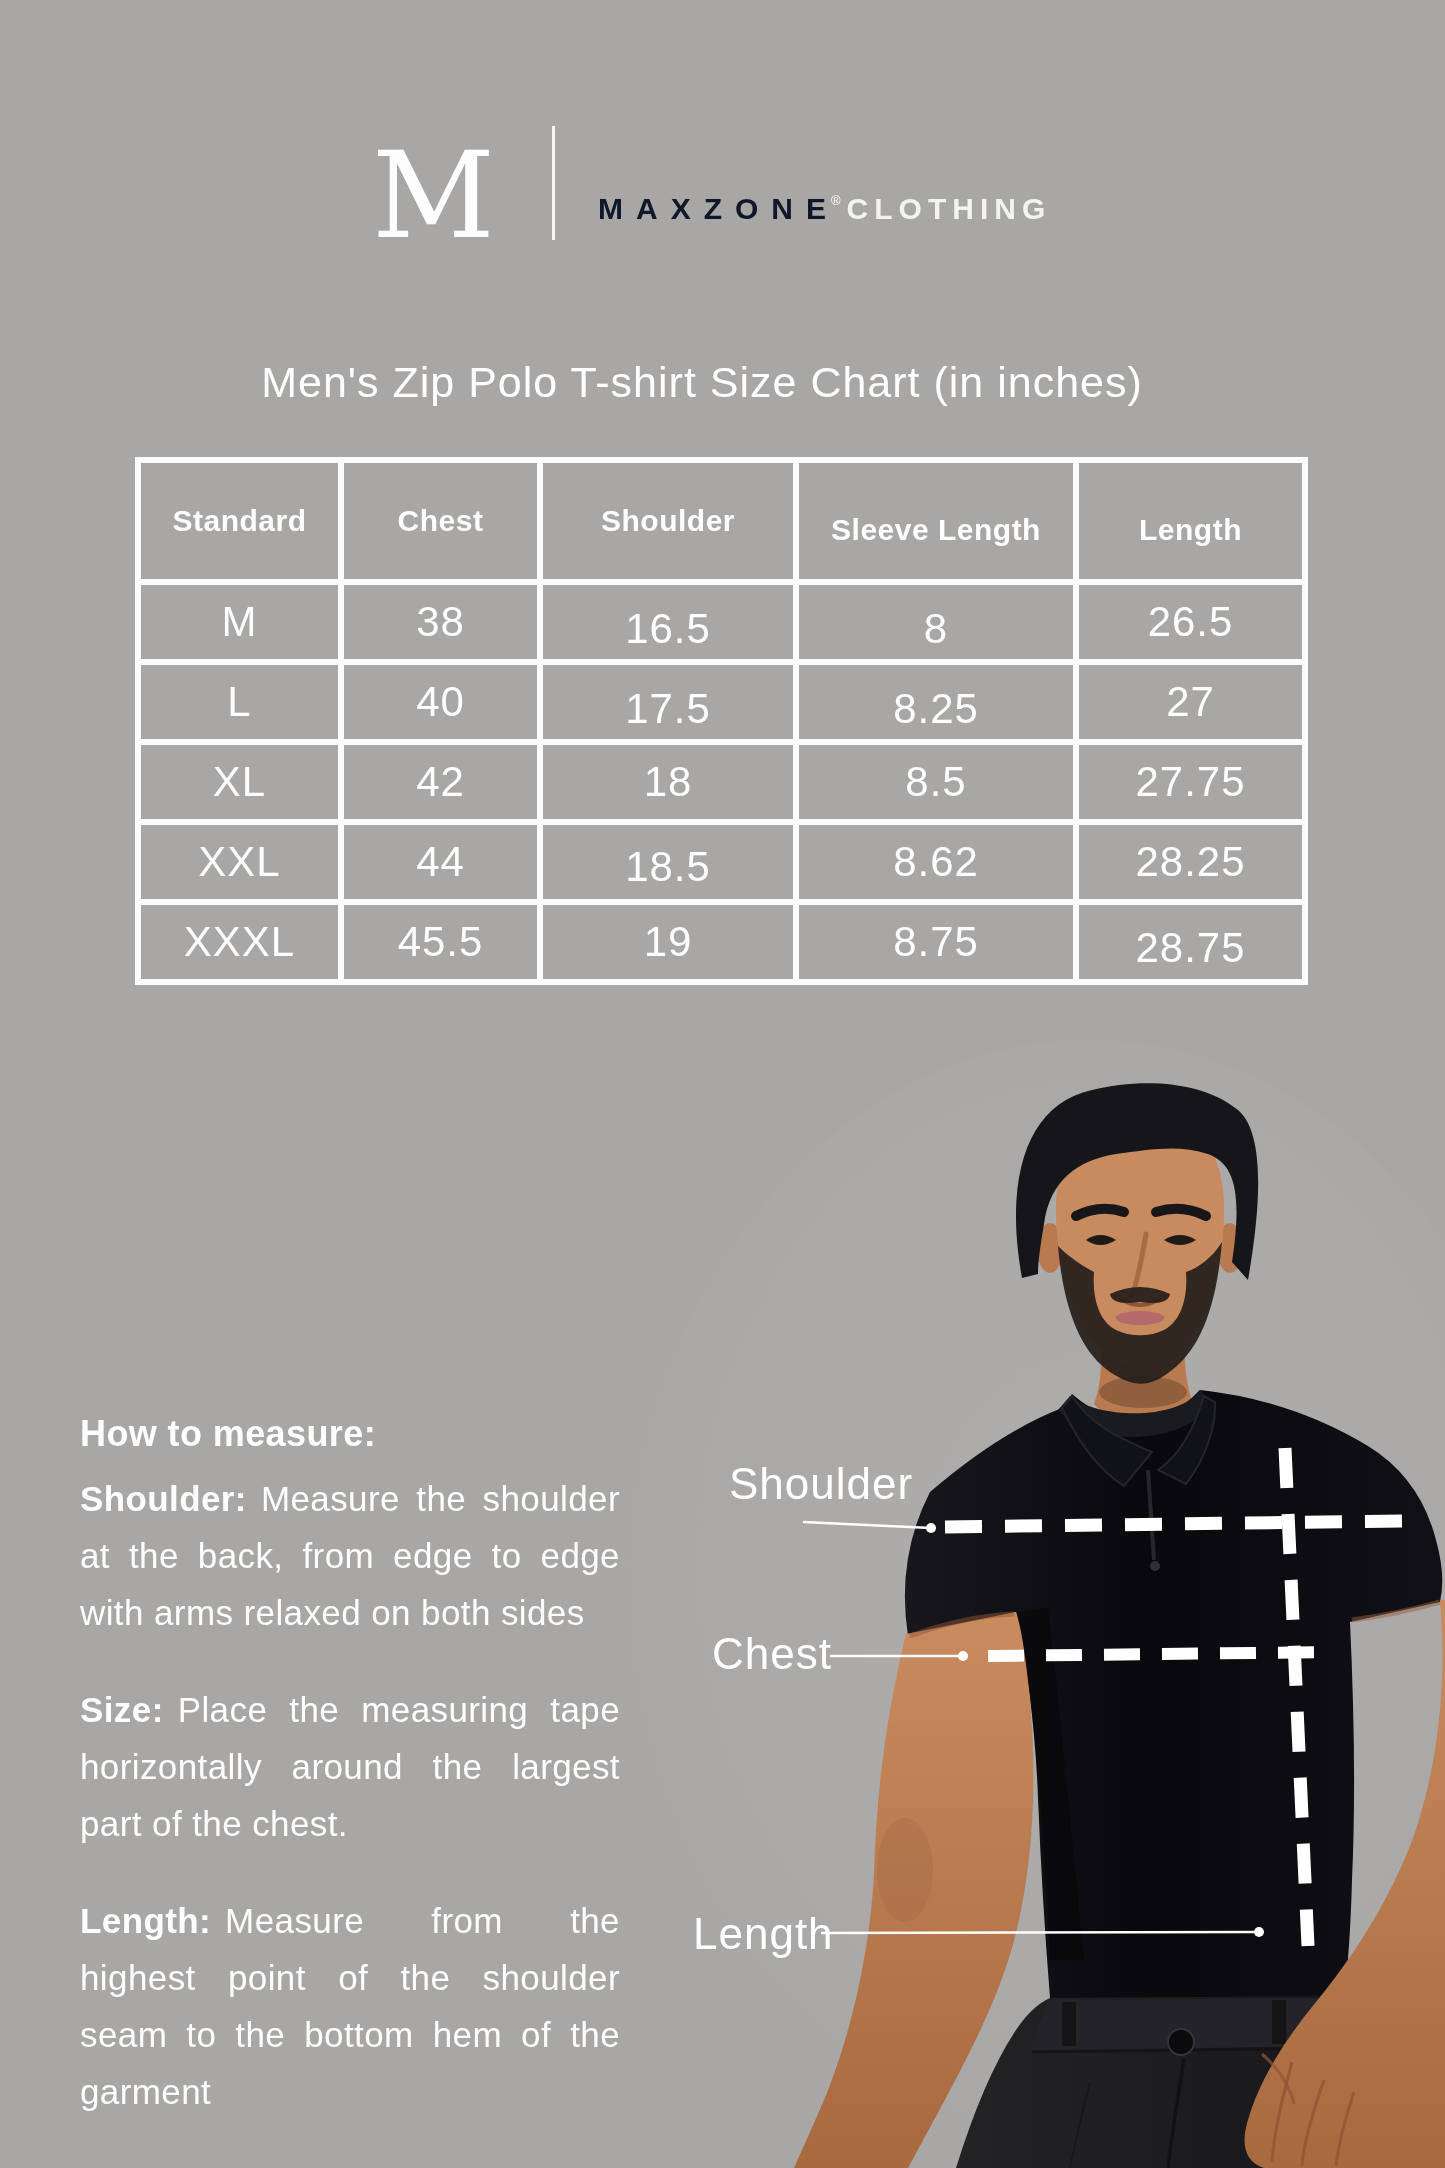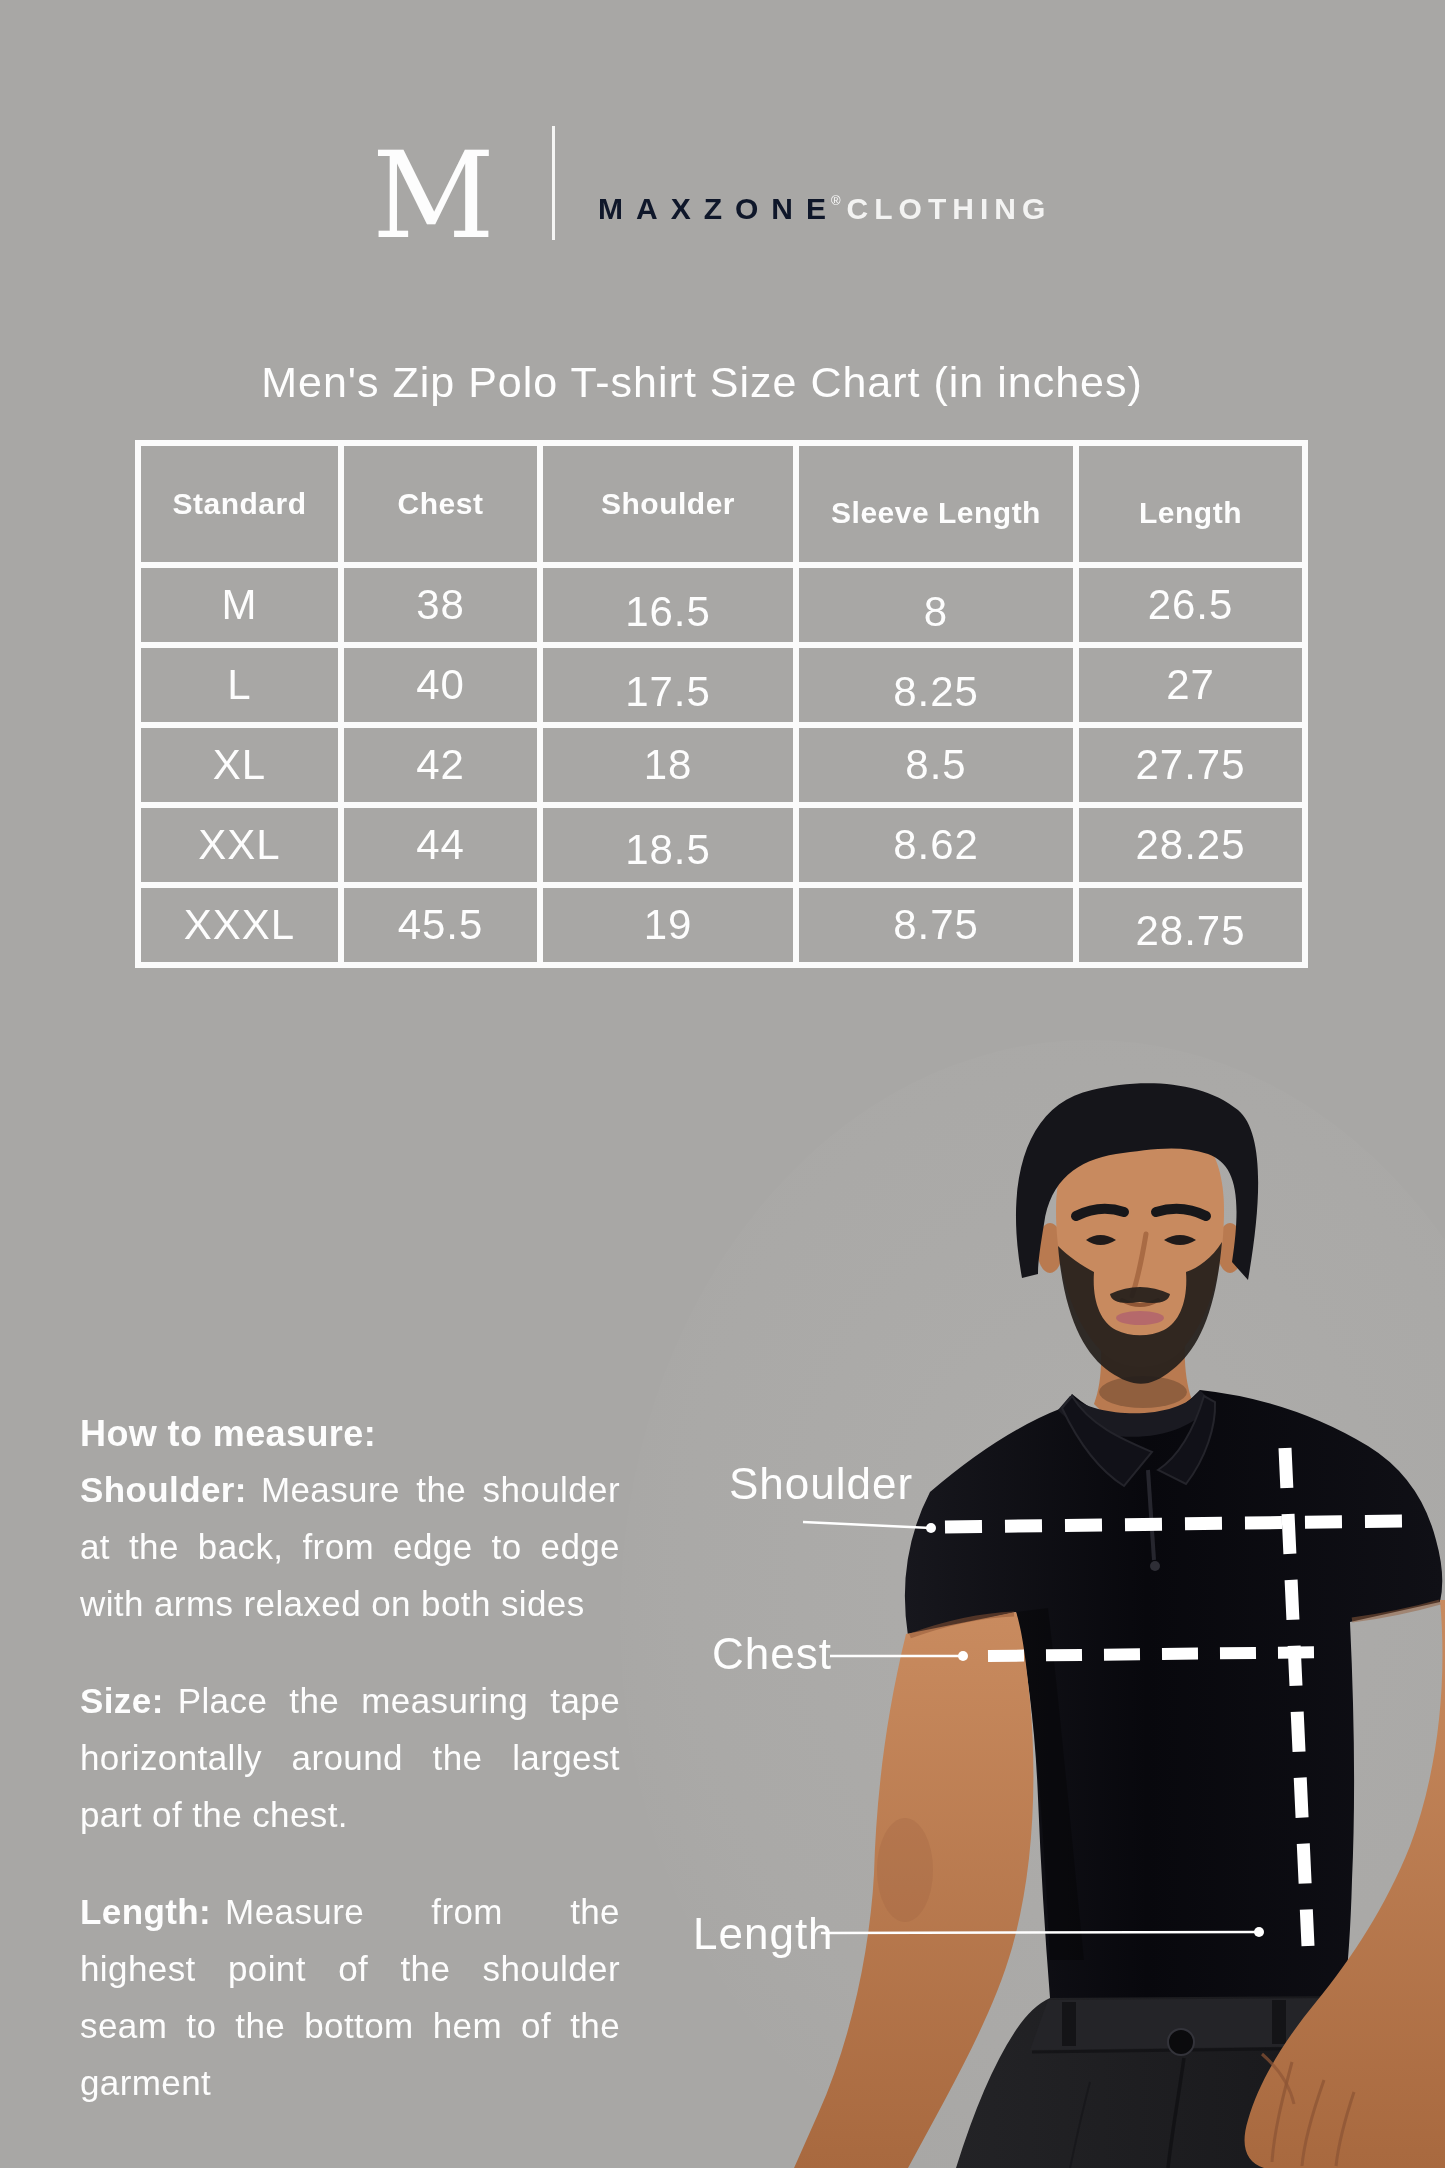--- a/index.html
+++ b/index.html
@@ -26,21 +26,21 @@
   .logo-text .reg{font-size:13px;vertical-align:14px;letter-spacing:0;margin-left:-8px;color:#fdfdfd;}
   .logo-text .suffix{font-weight:bold;letter-spacing:6px;margin-left:6px;color:#f3f3f2;}
   
   .title{
     position:absolute;left:702px;top:358px;transform:translateX(-50%);
     font-size:43px;font-weight:400;letter-spacing:1px;white-space:nowrap;
     color:#fefefe;
   }
   
   .size-table{
-    position:absolute;left:135px;top:440px;width:1167px;
+    position:absolute;left:135px;top:457px;width:1167px;
     border-collapse:collapse;table-layout:fixed;
   }
   .size-table th,.size-table td{
     border:6px solid #fbfbfb;text-align:center;vertical-align:middle;
     color:#fdfdfd;overflow:hidden;
   }
   .size-table thead th{height:114px;font-size:30px;font-weight:bold;letter-spacing:0.5px;}
   .size-table tbody td{height:72px;font-size:42px;font-weight:400;letter-spacing:1px;}
   .size-table thead th:nth-child(4),
   .size-table thead th:nth-child(5){padding-top:18px;height:96px;}
@@ -49,21 +49,21 @@
   .size-table tbody tr:nth-child(2) td:nth-child(3),
   .size-table tbody tr:nth-child(2) td:nth-child(4){padding-top:14px;height:58px;}
   .size-table tbody tr:nth-child(4) td:nth-child(3){padding-top:10px;height:62px;}
   .size-table tbody tr:nth-child(5) td:nth-child(5){padding-top:12px;height:60px;}
   .size-table tbody tr:nth-child(6) td:nth-child(5){padding-top:12px;height:60px;}
   
   .howto{
     position:absolute;left:80px;top:1412px;width:548px;
     font-size:35px;line-height:57px;letter-spacing:0.4px;color:#fdfdfd;
   }
-  .howto h3{margin:0 0 5px 0;font-size:36px;line-height:44px;font-weight:bold;}
+  .howto h3{margin:0 0 14px 0;font-size:36px;line-height:44px;font-weight:bold;}
   .howto p{margin:0 8px 40px 0;text-align:justify;}
   .howto p b{margin-right:14px;}
   
   .fig-label{
     position:absolute;font-size:44px;font-weight:400;letter-spacing:1px;
     color:#fefefe;white-space:nowrap;z-index:3;
   }
   .lbl-shoulder{left:729px;top:1459px;}
   .lbl-chest{left:712px;top:1629px;}
   .lbl-length{left:693px;top:1909px;}

